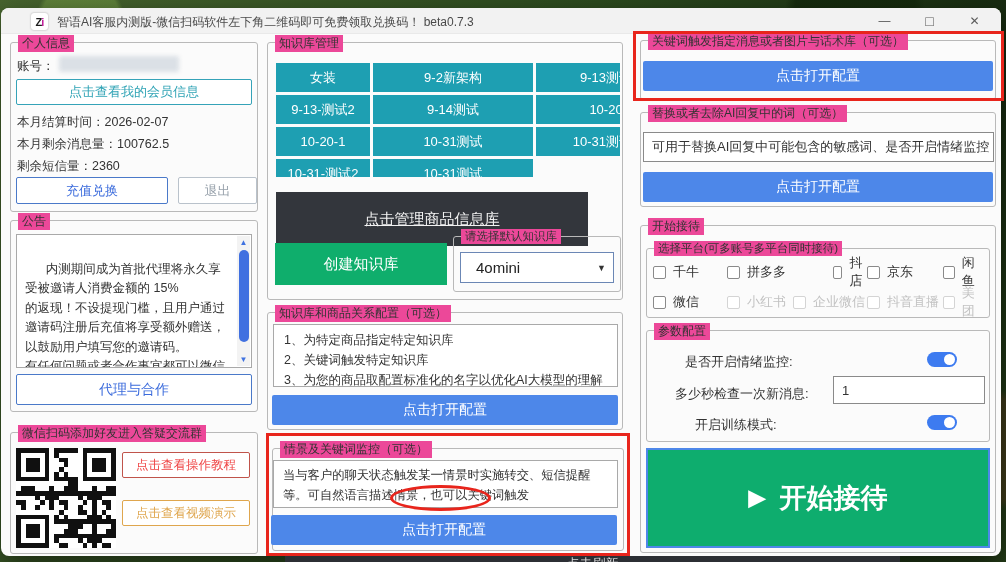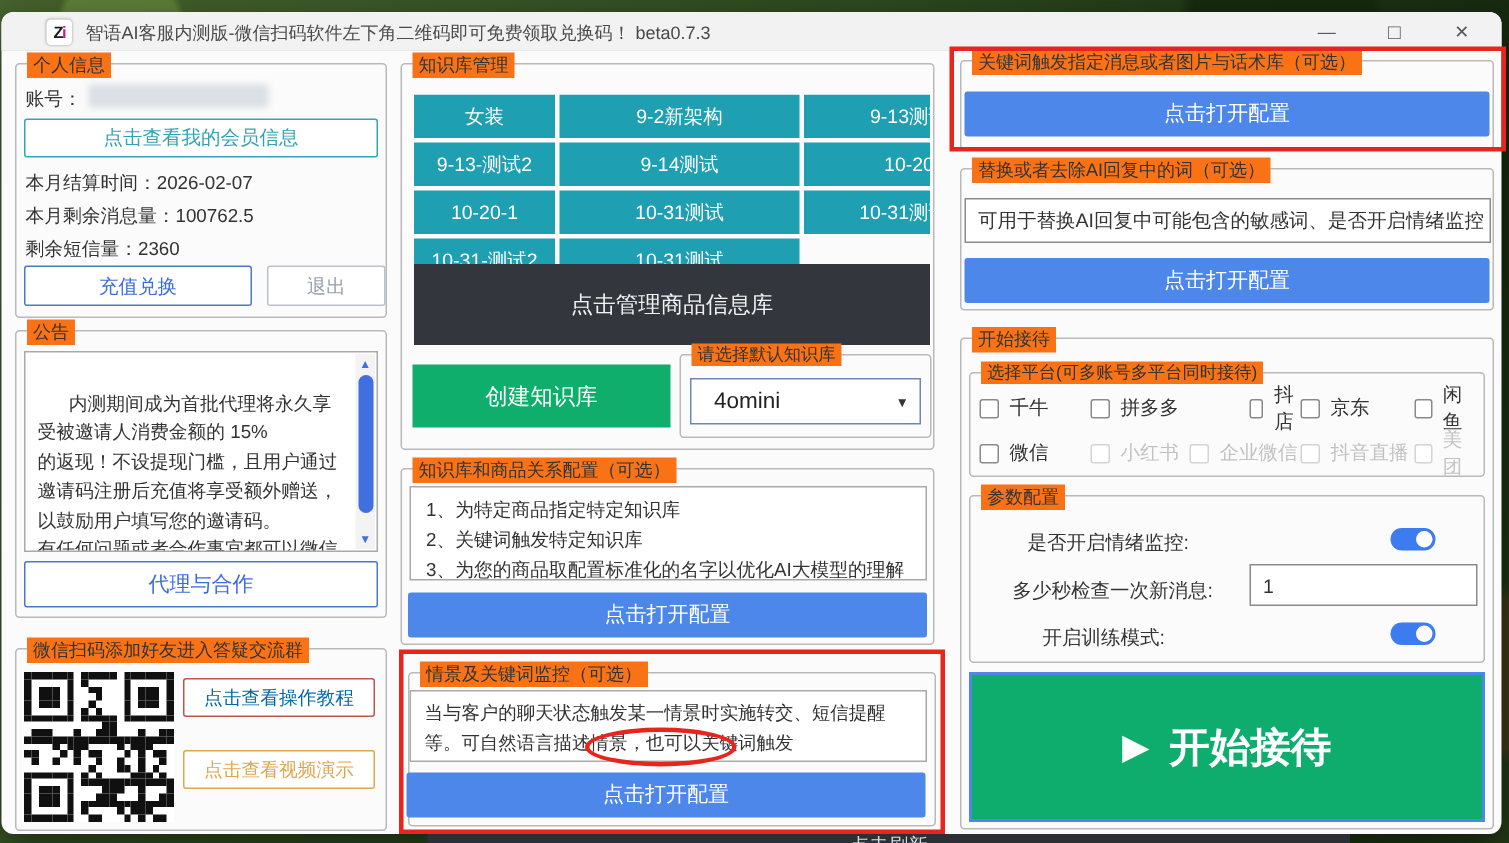--- a/index.html
+++ b/index.html
@@ -19,29 +19,29 @@
     background:#f2f2f2; border-radius:8px 8px 0 0; border-bottom:1px solid #e9e9e9; }
   .app-icon { position:absolute; left:30px; top:5px; width:17px; height:17px; background:#fff;
     border-radius:3px; box-shadow:0 0 2px rgba(0,0,0,.35); font-weight:bold; font-size:11px;
     display:flex; align-items:center; justify-content:center; letter-spacing:-1px;}
   .app-icon .z{color:#1b1b1b;} .app-icon .i{color:#c01e9a;}
   .title-text { position:absolute; left:56px; top:6px; font-size:12px; color:#4a4a4a; white-space:nowrap; }
   .win-controls { position:absolute; right:4px; top:0; height:26px; display:flex; }
   .win-btn { width:45px; height:26px; display:flex; align-items:center; justify-content:center;
     color:#5a5a5a; font-size:12px; cursor:default; }
   .grp { position:absolute; border:1px solid #b9b9b9; border-radius:3px; }
-  .legend { position:absolute; top:-8px; left:7px; background:#f97316; padding:0 4px;
+  .legend { position:absolute; top:-8px; left:7px; background:#ec4899; padding:0 4px;
     font-size:12px; color:#333; white-space:nowrap; }
   .lbl { position:absolute; font-size:12.5px; color:#333; white-space:nowrap; }
   .btn { position:absolute; display:flex; align-items:center; justify-content:center;
     background:#fff; border:1px solid #999; border-radius:2px; font-size:13px; cursor:pointer; white-space:nowrap;}
   .btn-teal  { border-color:#35a3b8; color:#2fa3b5; }
   .btn-blue  { border-color:#4a79c9; color:#3b6bdc; }
   .btn-gray  { border-color:#b9c2cb; color:#97a1ab; }
-  .btn-red   { border-color:#c0544b; color:#0369a1; font-size:12.5px;}
+  .btn-red   { border-color:#c0544b; color:#ef4444; font-size:12.5px;}
   .btn-orange{ border-color:#dfa64e; color:#dfa64e; font-size:12.5px;}
   .btn-solid-blue { position:absolute; display:flex; align-items:center; justify-content:center;
     background:#4d87e9; color:#fff; font-size:14px; border:none; border-radius:2px; cursor:pointer;}
   .blob { position:absolute; background:#dbe0e6; filter:blur(2px); border-radius:2px; }
   .txtbox { position:absolute; background:#fff; border:1px solid #a9a9a9; color:#333;
     font-size:12.5px; line-height:19.5px; white-space:pre-wrap; overflow:hidden; }
   .sbar { position:absolute; top:1px; right:1px; bottom:1px; width:13px; background:#f3f3f3; }
   .sbar .up,.sbar .dn { position:absolute; left:0; width:13px; height:13px; color:#3f72e0;
     font-size:8px; display:flex; align-items:center; justify-content:center; }
   .sbar .up{top:0;} .sbar .dn{bottom:0;}
@@ -592,21 +592,21 @@
         <div class="kb-cell">9-13测试</div>
         <div class="kb-cell">9-13-测试2</div>
         <div class="kb-cell">9-14测试</div>
         <div class="kb-cell">10-20</div>
         <div class="kb-cell">10-20-1</div>
         <div class="kb-cell">10-31测试</div>
         <div class="kb-cell">10-31测试2</div>
         <div class="kb-cell">10-31-测试2</div>
         <div class="kb-cell">10-31测试</div>
       </div>
-    <div class="dark-btn" style="left:275px;top:168px;width:344px;height:54px;">点击管理商品信息库</div>
+    <div class="dark-btn" style="left:275px;top:184px;width:312px;height:54px;text-decoration:underline;">点击管理商品信息库</div>
     <button class="green-btn" style="left:274px;top:235px;width:172px;height:42px;text-align:center;">创建知识库</button>
     <div class="grp" style="left:452px;top:228px;width:168px;height:56px;">
       <div class="legend" style="font-size:11.5px;">请选择默认知识库</div>
     </div>
     <div class="combo" style="left:459px;top:244px;width:154px;height:31px;">
       <span>4omini</span>
       <span class="arrow">▼</span>
     </div>
 
     <div class="grp" style="left:266px;top:304px;width:356px;height:118px;">

